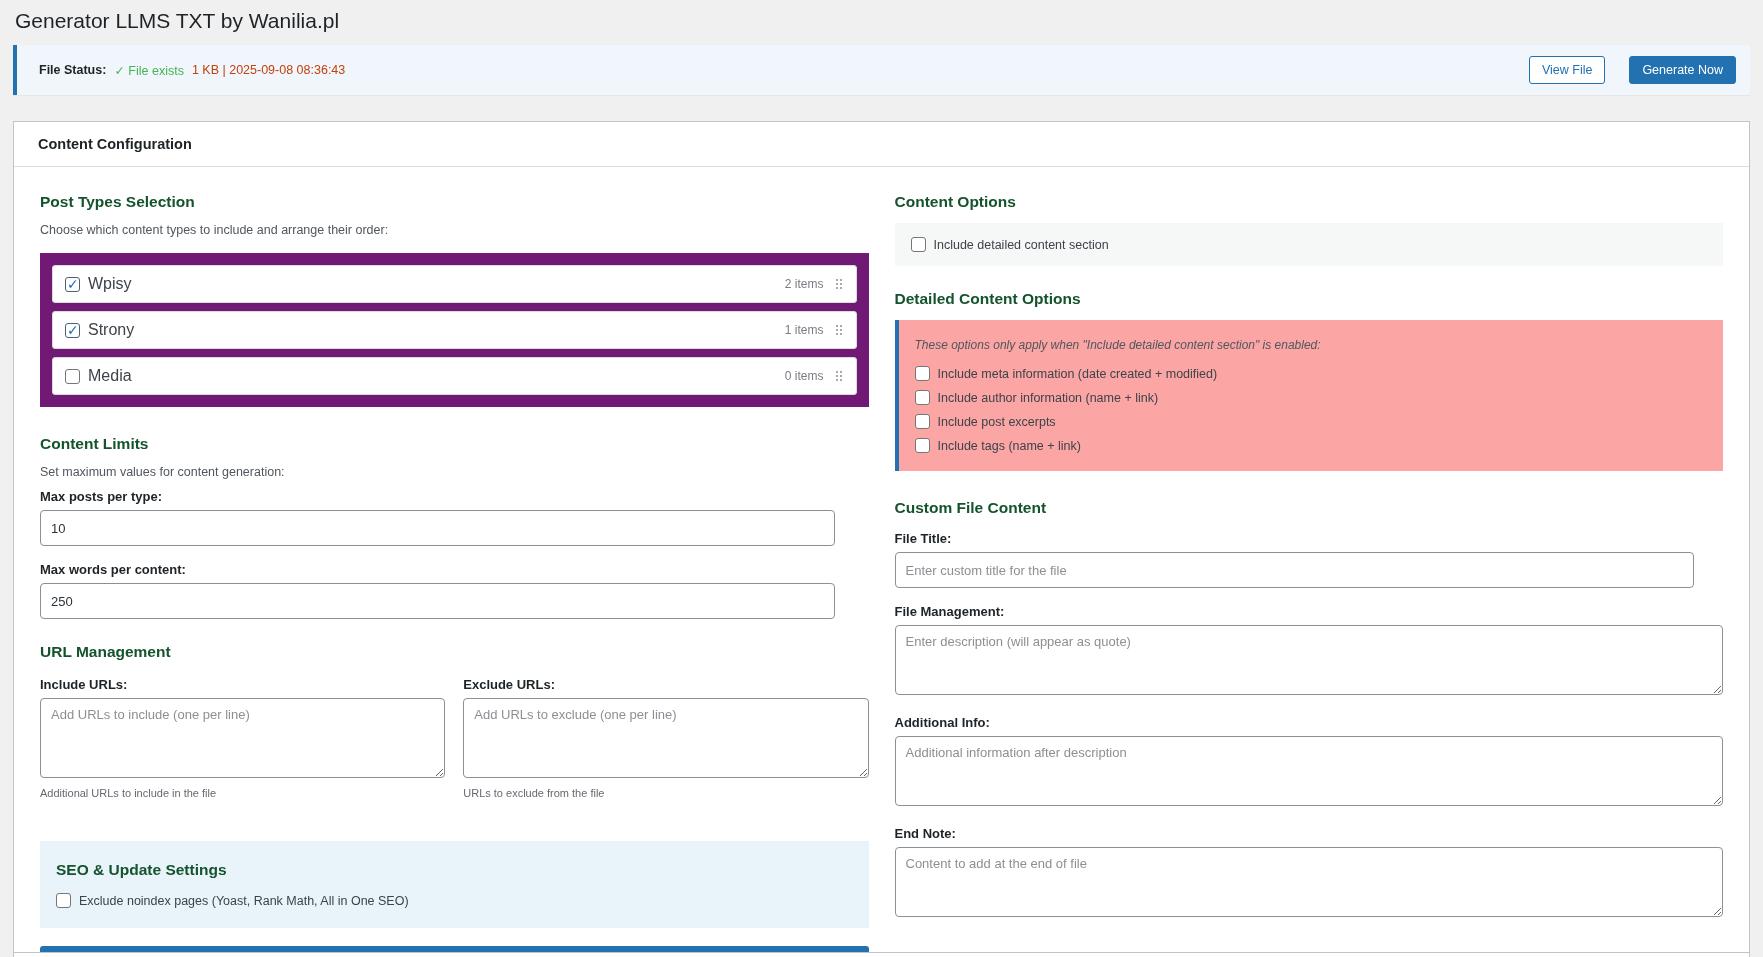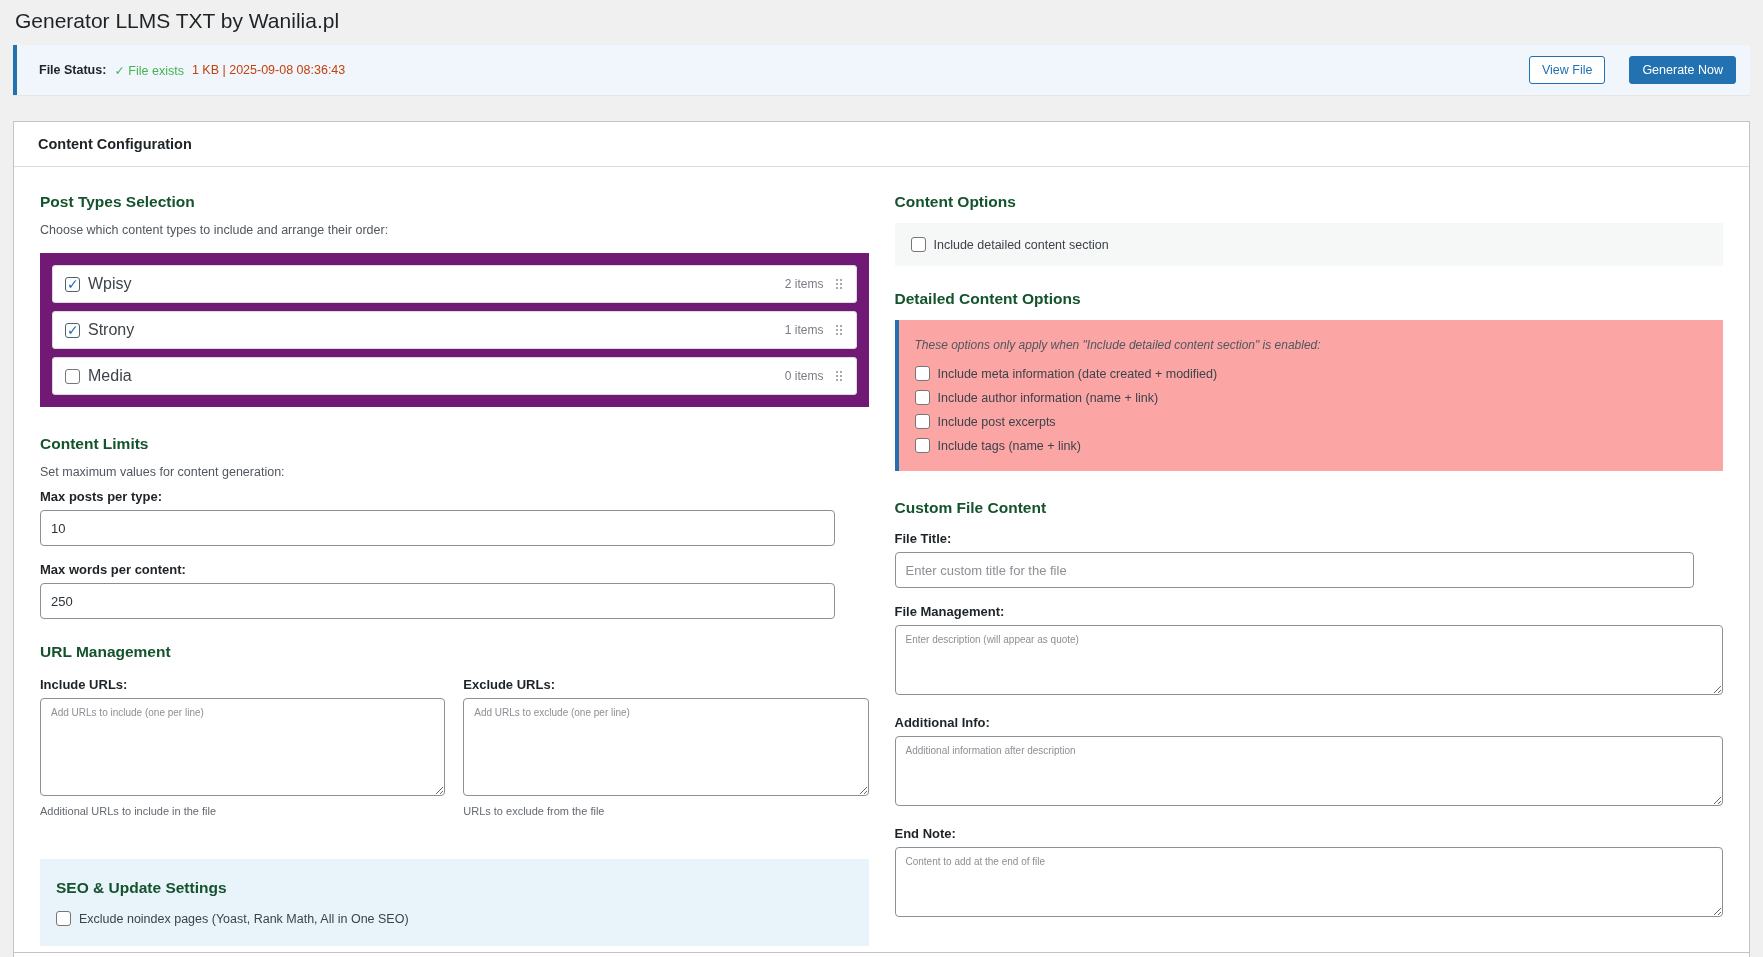--- a/index.html
+++ b/index.html
@@ -112,35 +112,35 @@
     margin-bottom: 6px;
   }
   .text-input {
     font-family: inherit; font-size: 13px; color: #2c3338;
     width: 100%; height: 36px;
     border: 1px solid #8c8f94; border-radius: 4px;
     padding: 0 10px; background: #fff;
   }
   .text-input::placeholder, textarea::placeholder { color: #8c8f94; }
   textarea {
-    font-family: inherit; font-size: 10px; color: #2c3338;
+    font-family: inherit; font-size: 13px; color: #2c3338;
     width: 100%;
     border: 1px solid #8c8f94; border-radius: 4px;
     padding: 8px 10px; background: #fff;
     resize: vertical;
   }
   .help-text { font-size: 11px; color: #646970; margin-top: 5px; }
   .limits-input { width: 96%; }
   .field-group { margin-bottom: 16px; }
   
   .url-grid {
     display: grid; grid-template-columns: 1fr 1fr; column-gap: 18px;
     margin-bottom: 8px;
   }
-  .url-textarea { height: 98px; }
+  .url-textarea { height: 80px; }
   
   .seo-panel {
     background: #e9f3fa;
     padding: 20px 16px;
     margin-top: 42px;
   }
   .seo-panel .section-heading { margin-bottom: 14px; }
   
   .save-btn {
     display: block; width: 100%;

